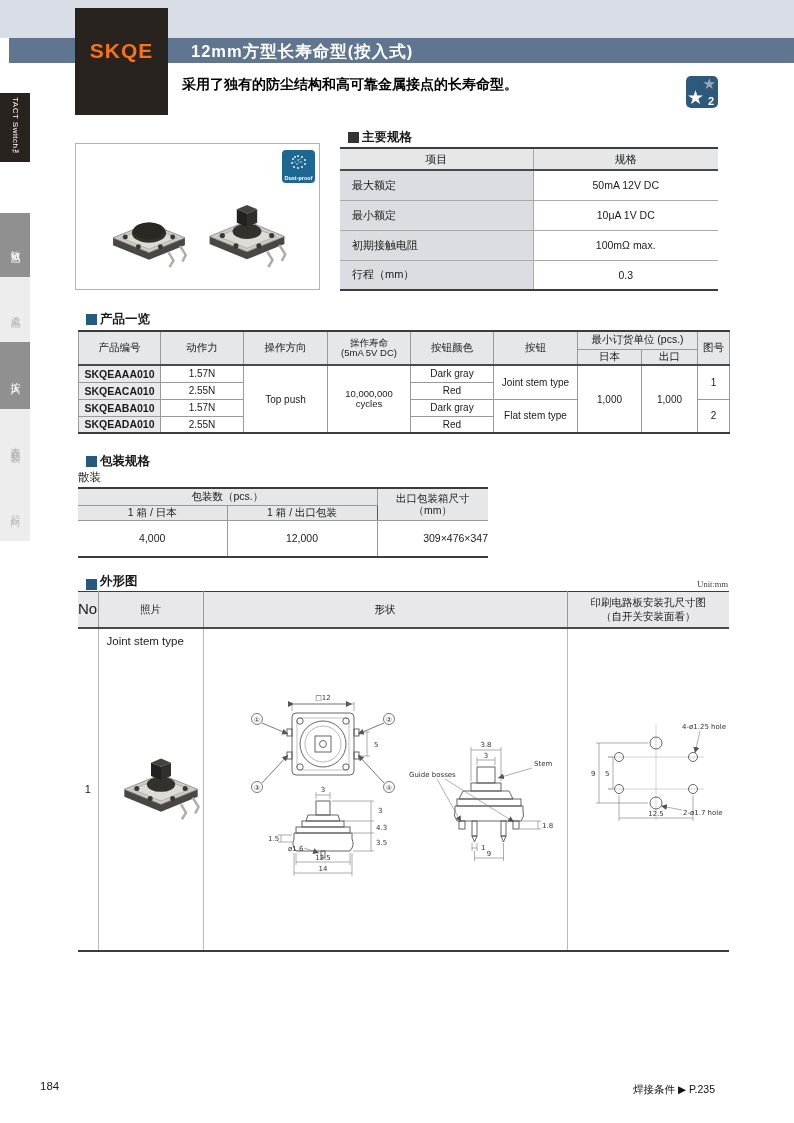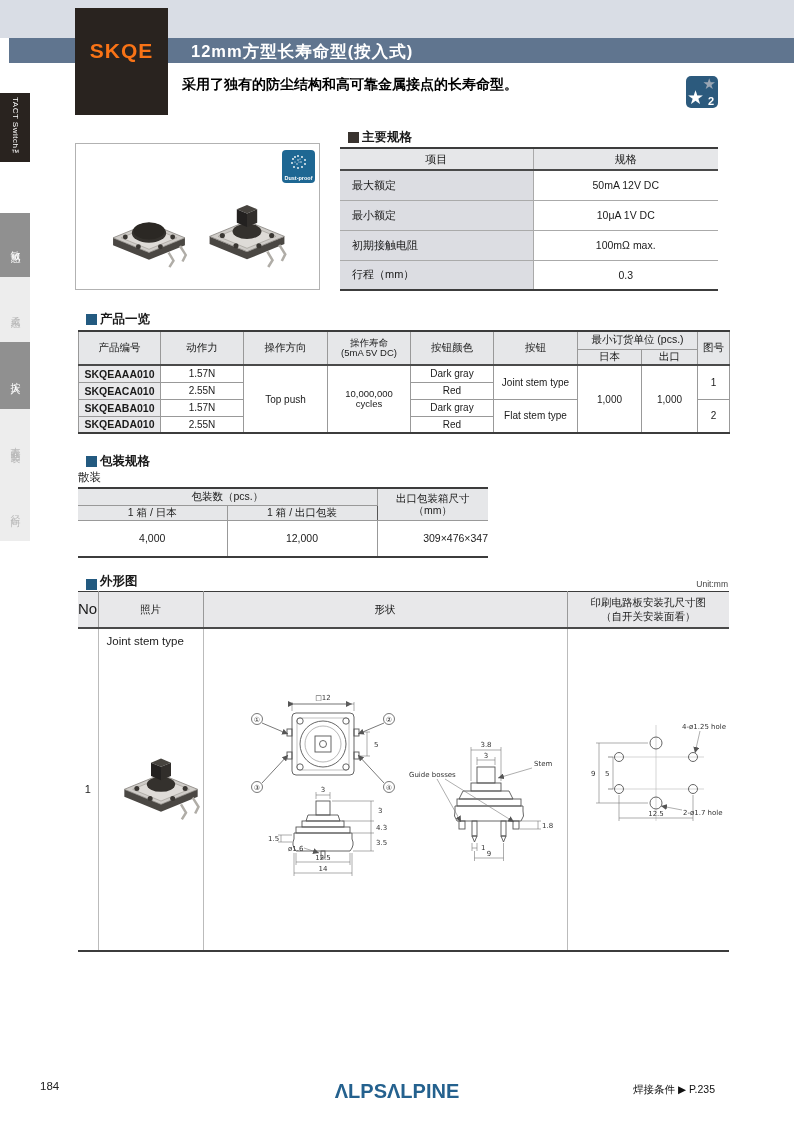--- a/index.html
+++ b/index.html
@@ -93,21 +93,21 @@
   .drawB { position:absolute; left:203px; top:108px; }
   .drawC { position:absolute; left:14px; top:88px; }
   .cellphoto { position:absolute; left:12px; top:115px; }
 
   
   .page-num { left:40px; top:1080px; font-size:11.5px; color:#222; }
   .logo-wrap { left:0; top:1080px; width:794px; text-align:center; }
   .logo-text { color:#24618e; font-size:20px; font-weight:bold; letter-spacing:0px; }
   .footer-right { left:565px; top:1083px; width:150px; text-align:right; font-size:10.5px; color:#111; }
 
-  .unit-note { left:628px; top:579px; width:100px; text-align:right; font-size:8.5px; color:#444; }
+  .unit-note { left:628px; top:579px; width:100px; text-align:right; font-size:8.5px; color:#444;font-family:Liberation Serif, serif; }
   .loose-label { left:78px; top:470px; font-size:11.5px;font-family:Liberation Mono, monospace; }
 </style>
 </head>
 <body>
 
 <div id="page">
 
   <svg width="0" height="0" style="position:absolute" aria-hidden="true">
     <defs>
       <marker id="arw" markerWidth="7" markerHeight="6" refX="6" refY="3" orient="auto" markerUnits="userSpaceOnUse">
@@ -556,18 +556,15 @@
             <text x="100" y="12">4-ø1.25 hole</text>
             <text x="101" y="98">2-ø1.7 hole</text>
           </svg>
         </td>
       </tr>
     </tbody>
       </table>
   </div>
 
   <div class="abs page-num">184</div>
-  <div class="abs logo-wrap">
-    <span class="logo-text">ΛLPSΛLPINE</span>
-  </div>
   <div class="abs footer-right">焊接条件 ▶ P.235</div>
 
 </div>
 
 </body></html>

